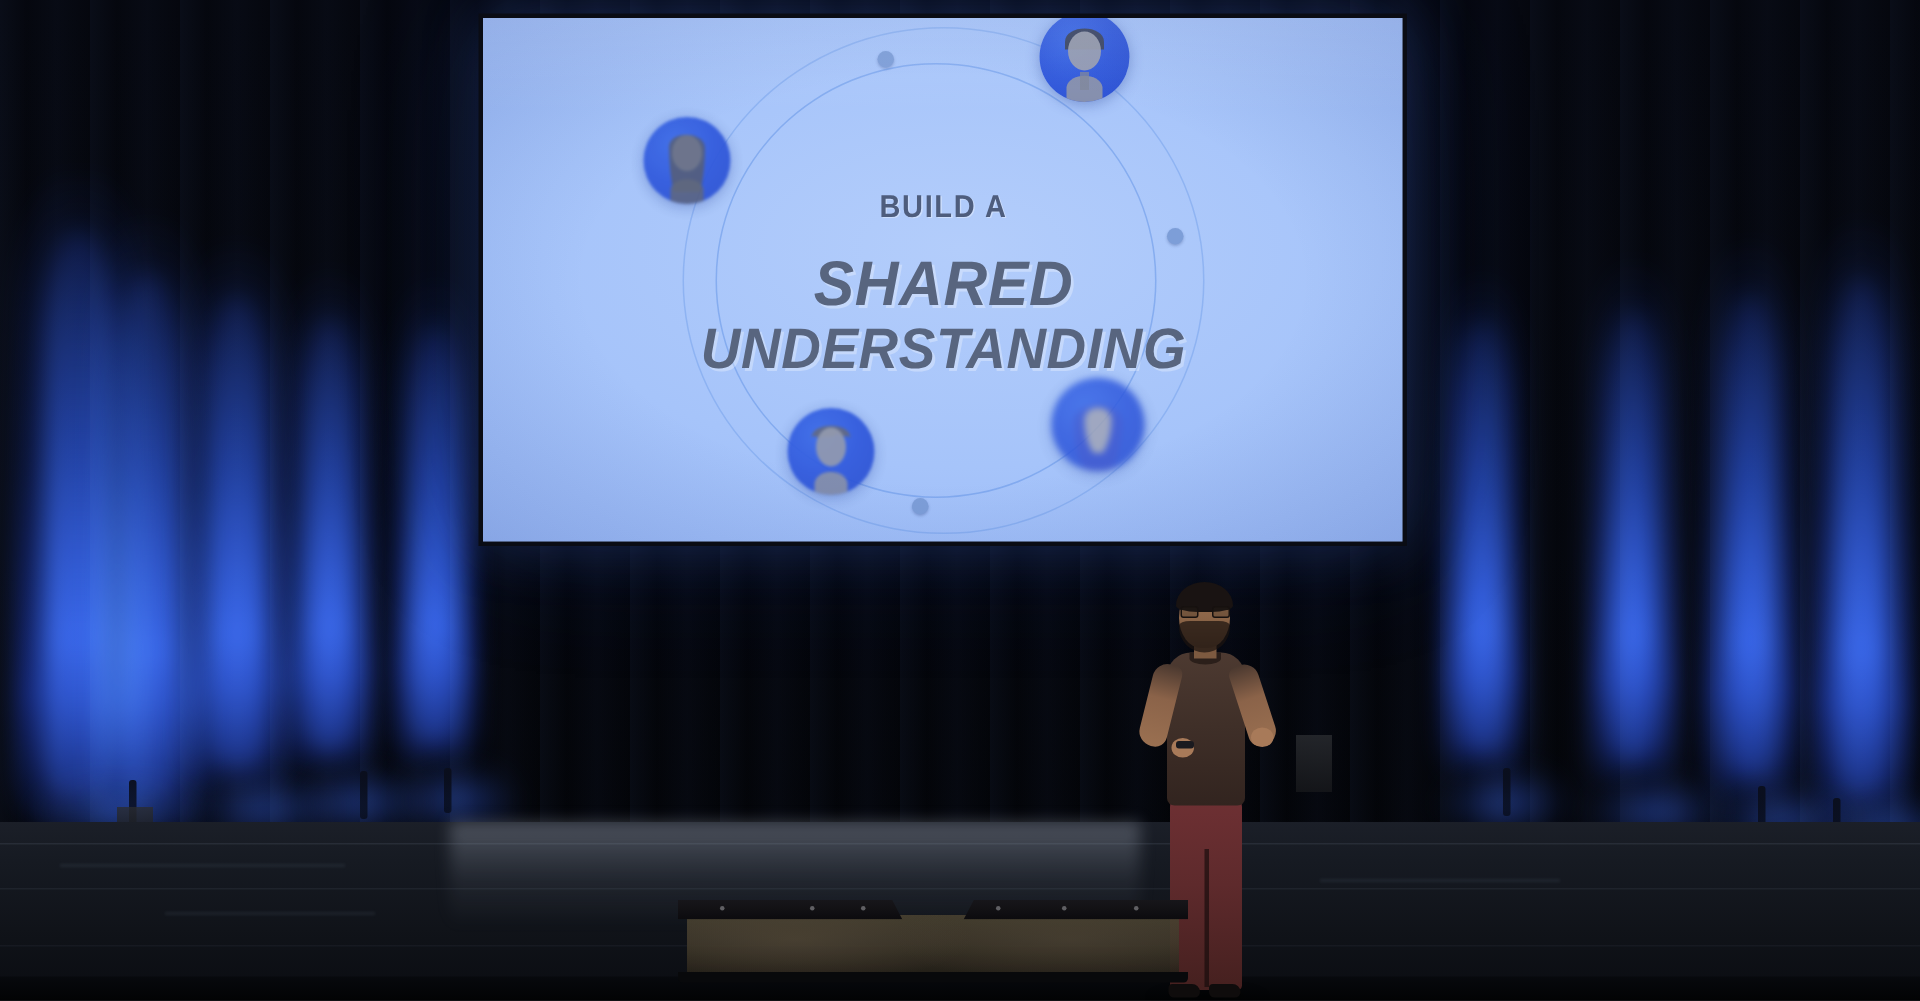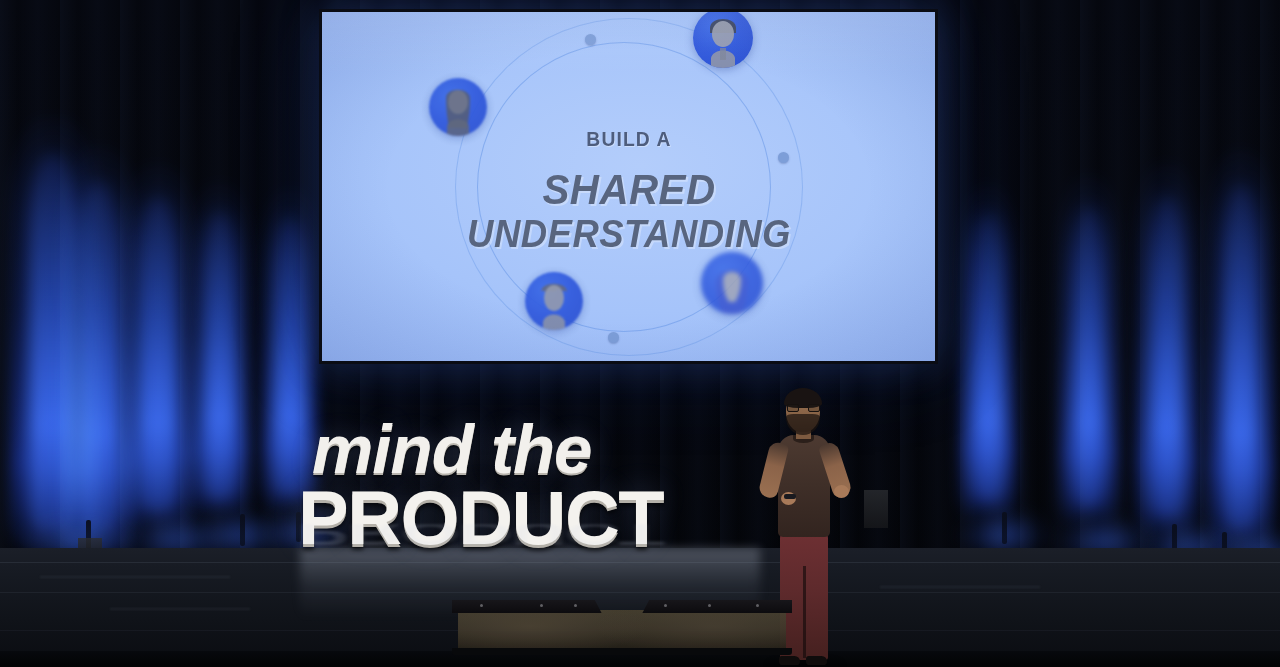--- a/index.html
+++ b/index.html
@@ -602,27 +602,20 @@
     <div class="floor-sheen"></div>
     <div class="floor-line" style="top:14px;"></div>
     <div class="floor-line" style="top:44px; opacity:.7;"></div>
     <div class="floor-line" style="top:82px; opacity:.5;"></div>
     <div class="floor-scuff" style="left:40px; top:28px; width:190px;"></div>
     <div class="floor-scuff" style="left:110px; top:60px; width:140px;"></div>
     <div class="floor-scuff" style="left:880px; top:38px; width:160px;"></div>
     <div class="floor-edge"></div>
   </div>
 
-  <div id="mtp-sign">
-    <div class="mtp-mind">mind the</div>
-    <div class="mtp-product">PRODUCT</div>
-    <div class="mtp-reflection">
-      <div class="r-product">PRODUCT</div>
-    </div>
-  </div>
 
   <div id="speaker">
     <div class="sp-shadow"></div>
     <div class="sp-legs"></div>
     <div class="sp-leg-split"></div>
     <div class="sp-shoe l"></div>
     <div class="sp-shoe r"></div>
     <div class="sp-torso"></div>
     <div class="sp-arm left"></div>
     <div class="sp-arm right"></div>

